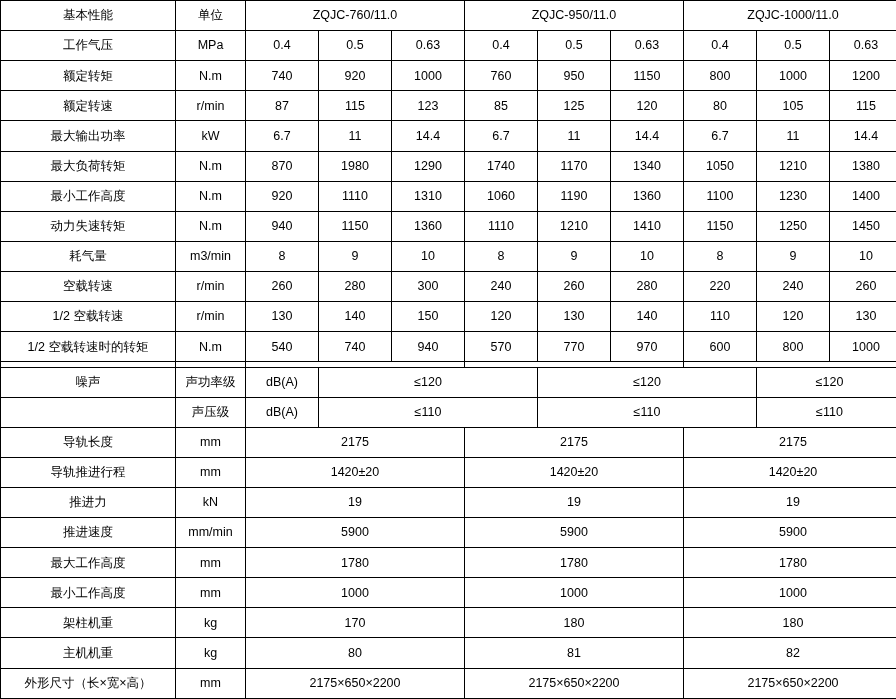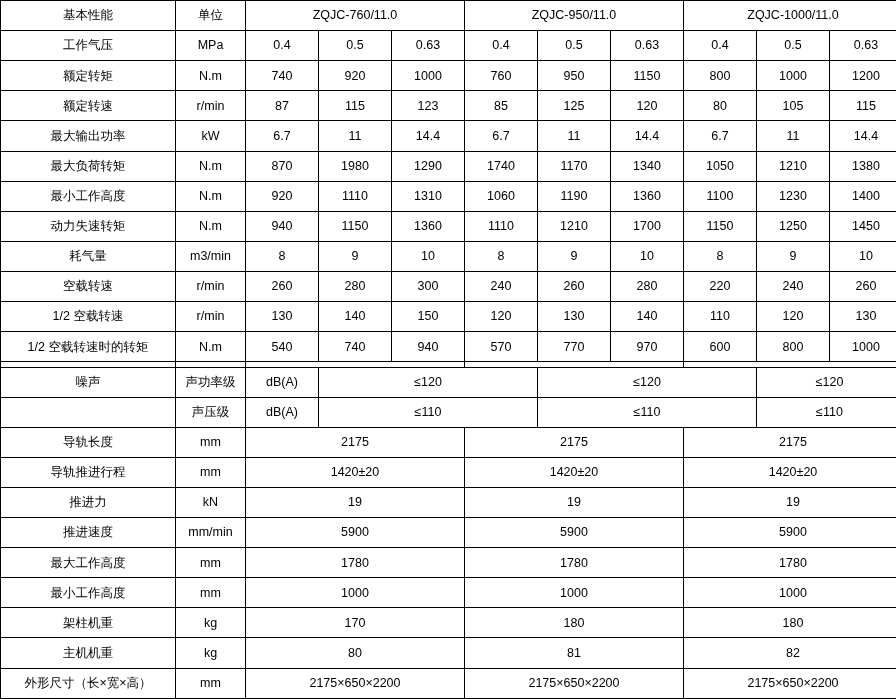--- a/index.html
+++ b/index.html
@@ -177,21 +177,21 @@
     </tr>
 
     <tr>
       <td class="label">动力失速转矩</td>
       <td class="unit">N.m</td>
       <td class="val">940</td>
       <td class="val">1150</td>
       <td class="val">1360</td>
       <td class="val">1110</td>
       <td class="val">1210</td>
-      <td class="val">1700</td>
+      <td class="val">1410</td>
       <td class="val">1150</td>
       <td class="val">1250</td>
       <td class="val">1450</td>
     </tr>
 
     <tr>
       <td class="label">耗气量</td>
       <td class="unit">m3/min</td>
       <td class="val">8</td>
       <td class="val">9</td>

